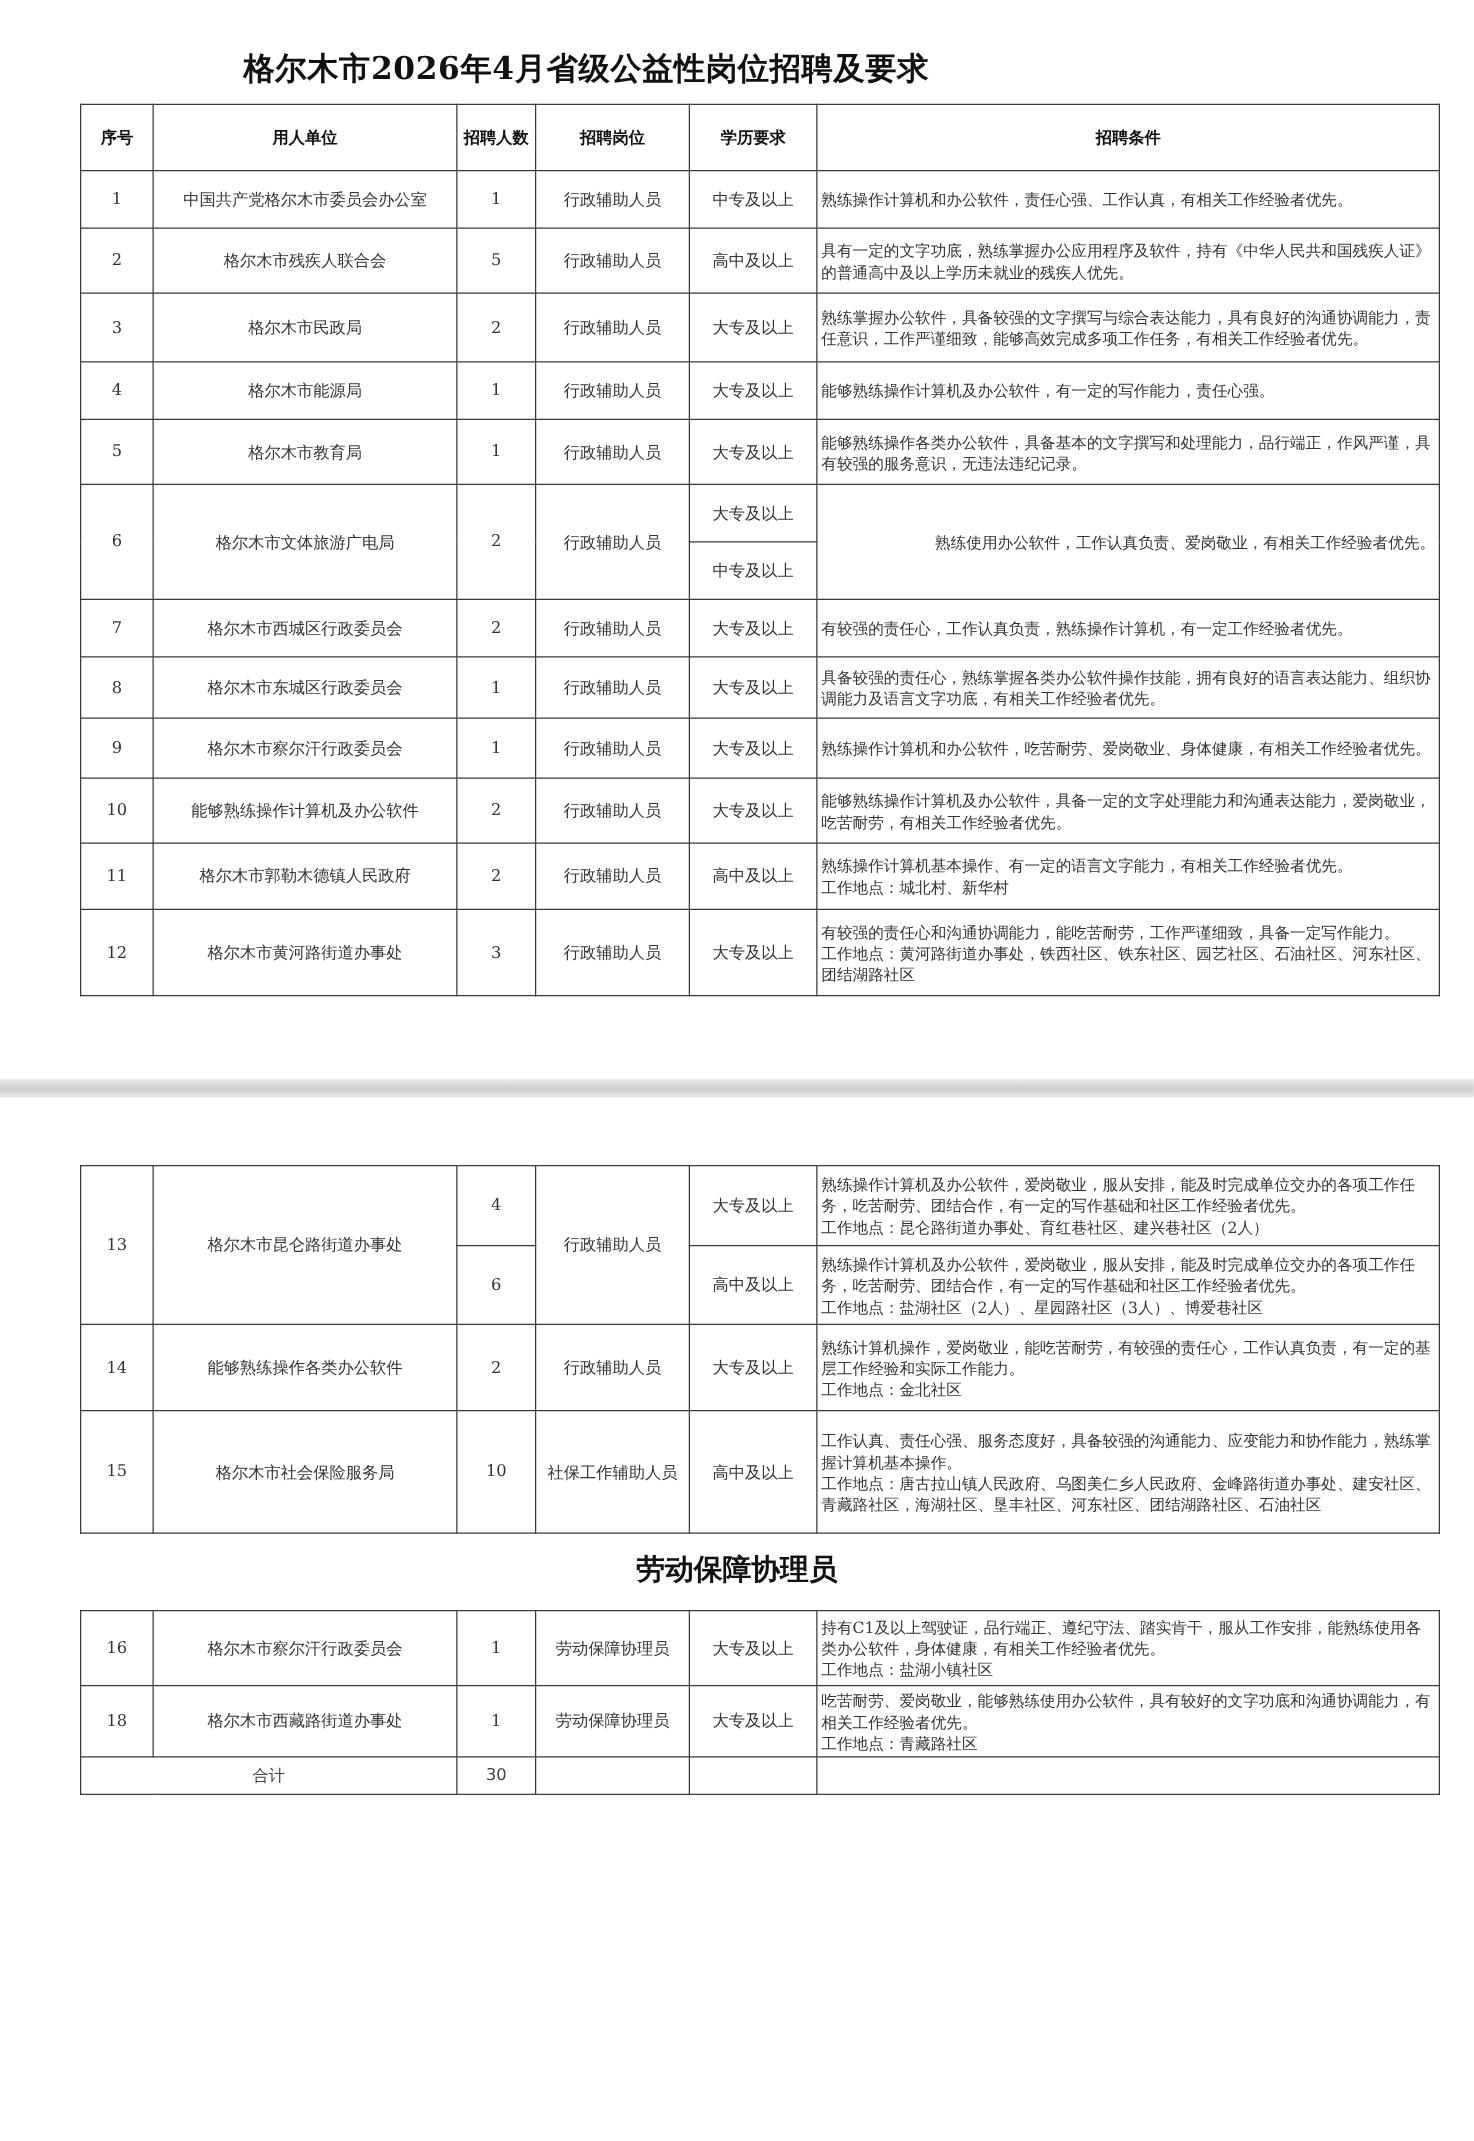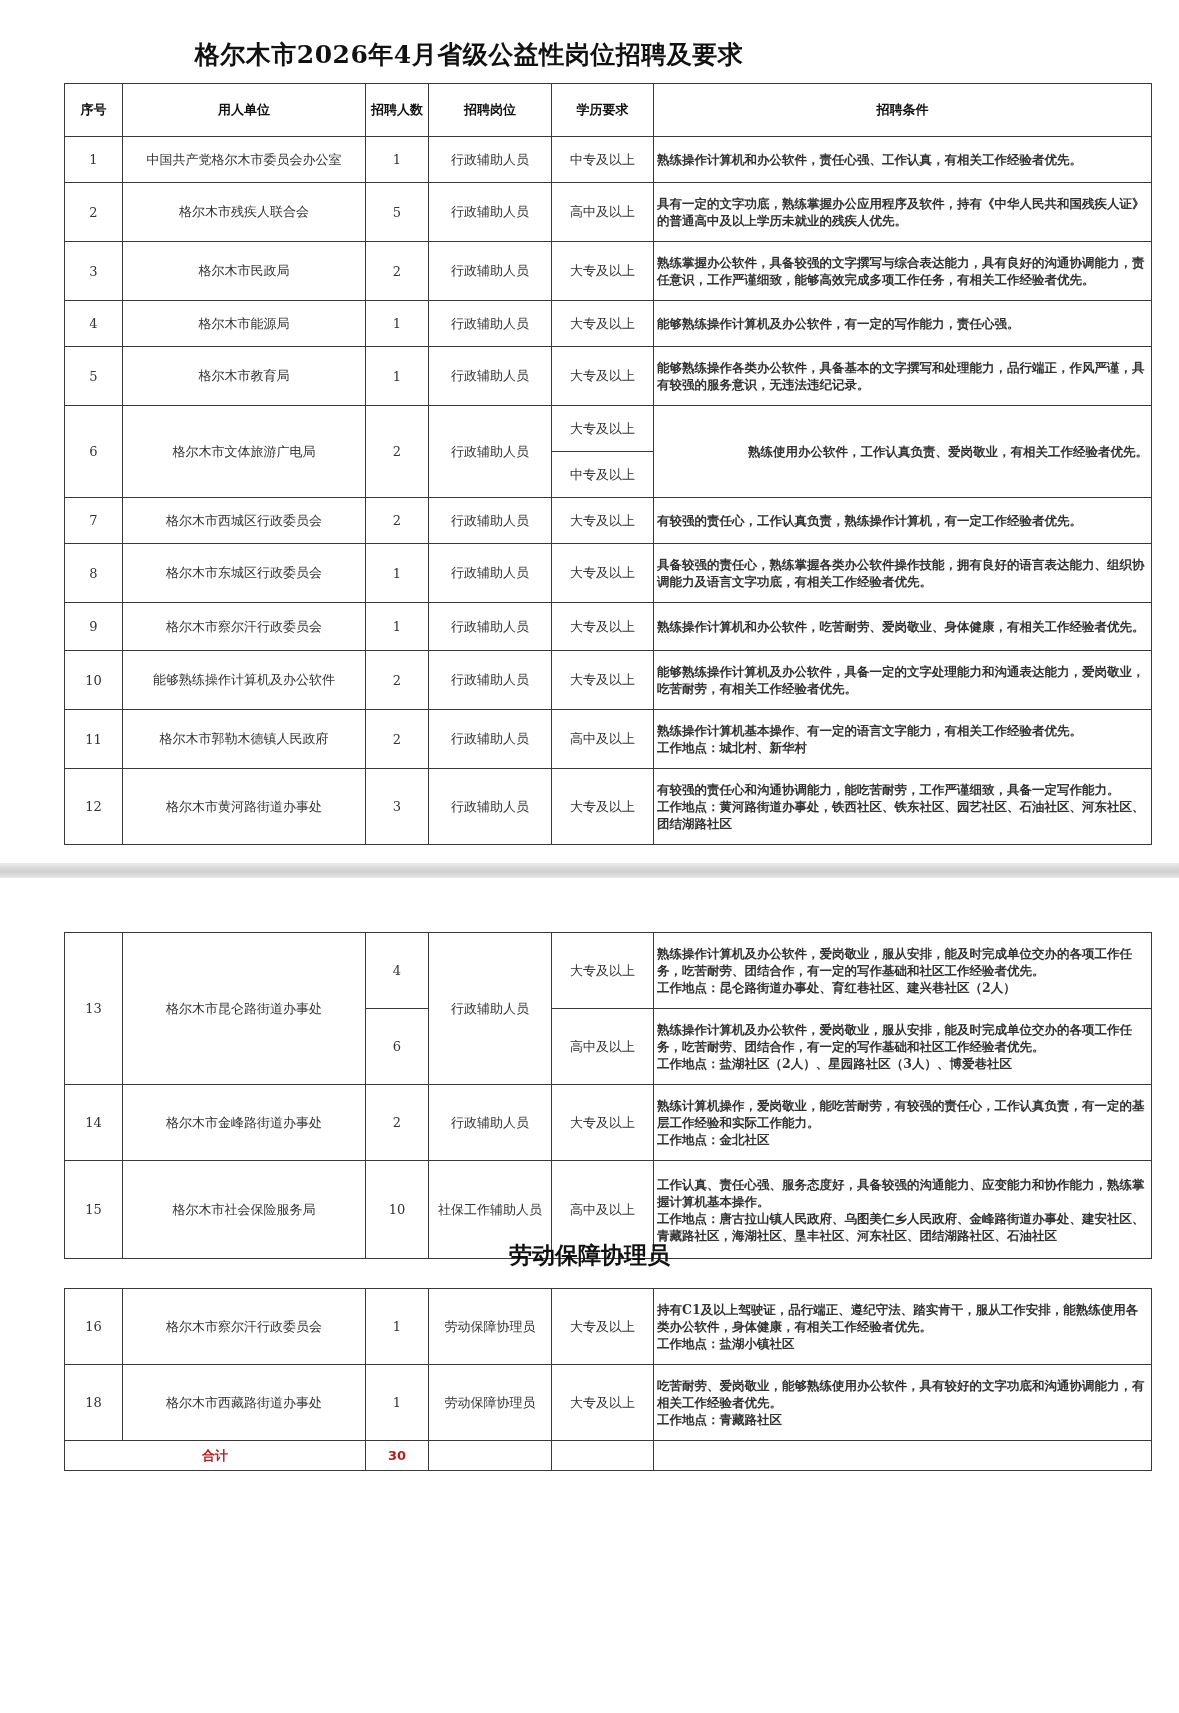--- a/index.html
+++ b/index.html
@@ -5,23 +5,23 @@
   html, body { margin:0; padding:0; background:#ffffff; }
   body { width:1179px; height:1713px; position:relative; overflow:hidden;
          font-family:"DejaVu Serif","Liberation Serif",serif; color:#222; }
   .doc-title { position:absolute; left:0; width:938px; top:38px; text-align:center;
                font-size:25px; font-weight:bold; color:#111; letter-spacing:0.5px;
                font-family:"DejaVu Serif","Liberation Serif",serif; }
   table { position:absolute; border-collapse:collapse; table-layout:fixed; }
   td, th { border:1.5px solid #3a3a3a; font-size:13px; color:#333; padding:0;
            text-align:center; vertical-align:middle; font-weight:normal; }
   th { font-weight:bold; font-size:13px; color:#111; font-family:"DejaVu Sans","Liberation Sans",sans-serif; }
-  td.cond { text-align:left; padding:12px 3px; line-height:17px; font-size:12.5px;font-weight:bold; }
+  td.cond { text-align:left; padding:0 3px; line-height:17px; font-size:12.5px; }
   td.cond.center { text-align:right; }
-  td.bold { font-weight:bold; color:#b91c1c; font-family:"DejaVu Sans","Liberation Sans",sans-serif; }
+  td.bold { font-weight:normal; color:#404040; font-family:"DejaVu Sans","Liberation Sans",sans-serif; }
   .line { display:block; }
   .separator { position:absolute; left:0; width:1179px; top:863px; height:15px;
                background:linear-gradient(#ececec, #d6d6d6 40%, #d0d0d0 60%, #e8e8e8); }
   .section-title { position:absolute; left:0; width:1179px; top:1240px; text-align:center;
                    font-size:23px; font-weight:bold; color:#111; }
 </style>
 </head>
 <body>
 
 <div class="doc-title">格尔木市2026年4月省级公益性岗位招聘及要求</div>
@@ -200,21 +200,21 @@
   <tr style="height:63px">
     <td>6</td>
     <td>高中及以上</td>
     <td class="cond">
       <span class="line">熟练操作计算机及办公软件，爱岗敬业，服从安排，能及时完成单位交办的各项工作任务，吃苦耐劳、团结合作，有一定的写作基础和社区工作经验者优先。</span>
       <span class="line">工作地点：盐湖社区（2人）、星园路社区（3人）、博爱巷社区</span>
     </td>
   </tr>
   <tr style="height:69px">
     <td>14</td>
-    <td>格尔木市金峰路街道办事处</td>
+    <td>能够熟练操作各类办公软件</td>
     <td>2</td>
     <td>行政辅助人员</td>
     <td>大专及以上</td>
     <td class="cond">
       <span class="line">熟练计算机操作，爱岗敬业，能吃苦耐劳，有较强的责任心，工作认真负责，有一定的基层工作经验和实际工作能力。</span>
       <span class="line">工作地点：金北社区</span>
     </td>
   </tr>
   <tr style="height:98px">
     <td>15</td>

